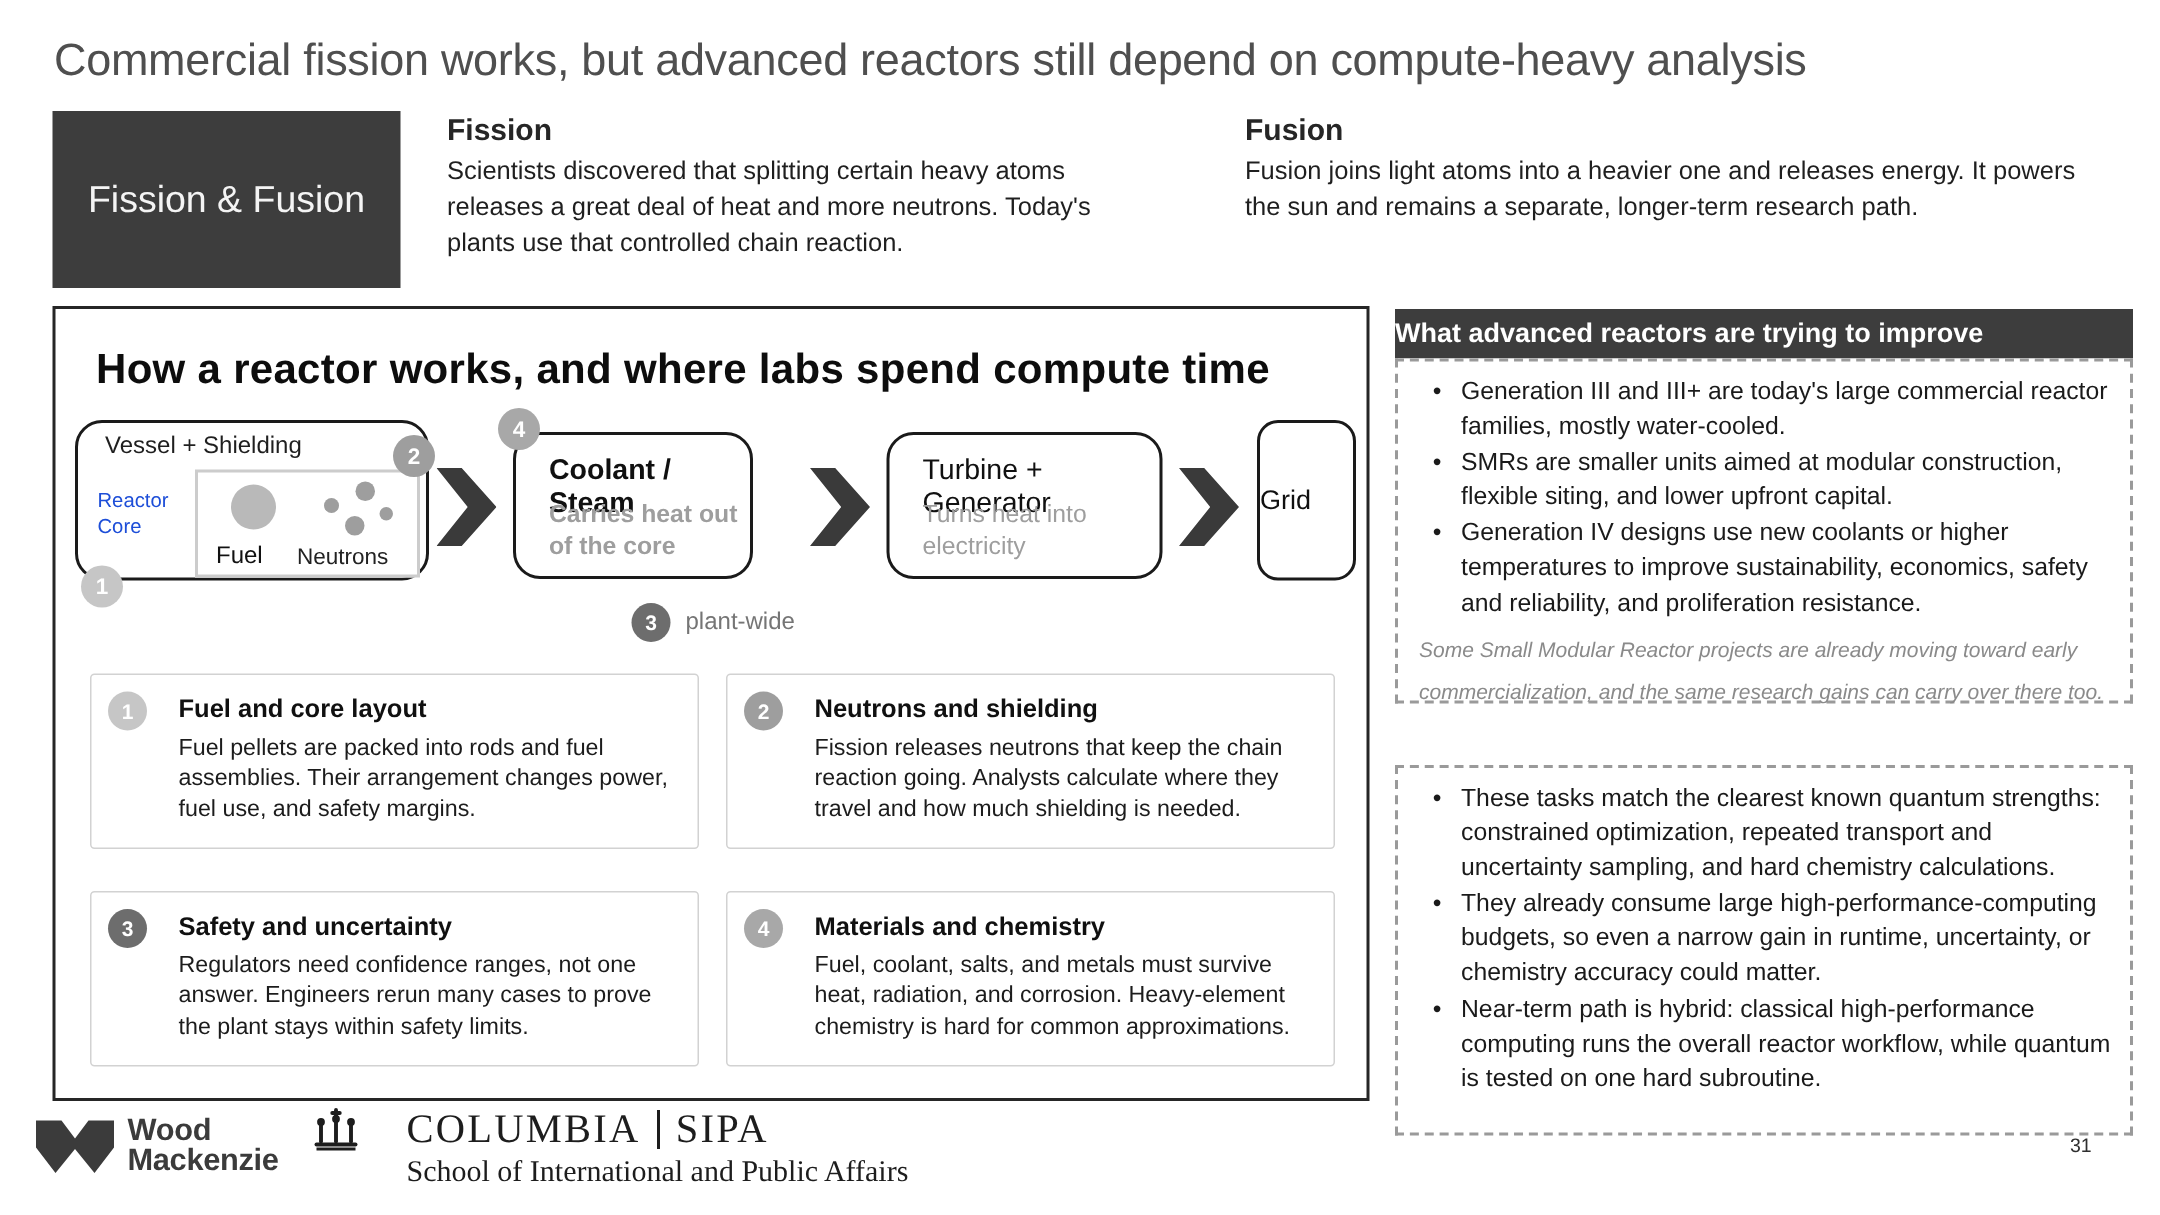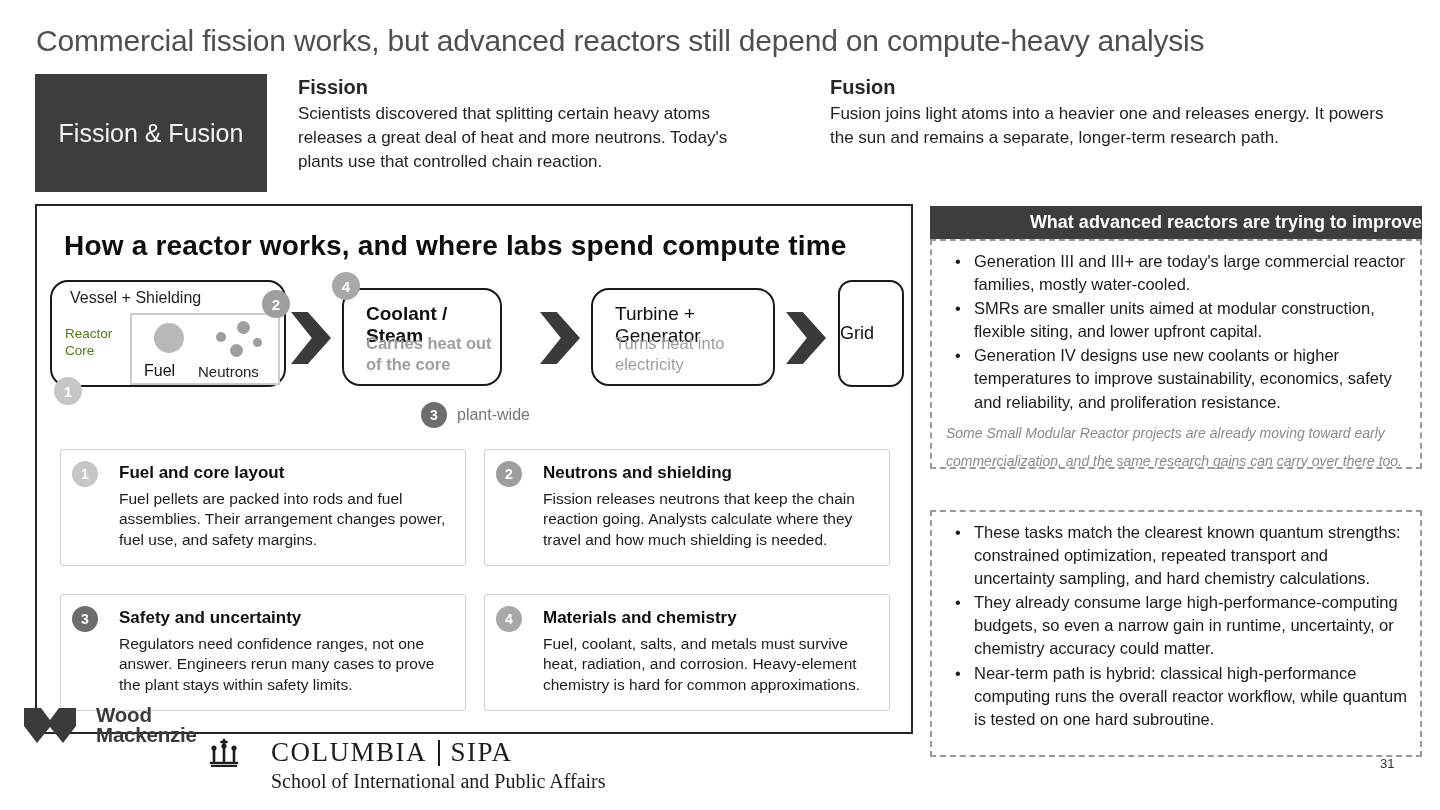--- a/index.html
+++ b/index.html
@@ -27,21 +27,21 @@
   
   .mainpanel { position:absolute; left:35px; top:204px; width:878px; height:530px;
                border:2px solid #262626; background:#fff; }
   .mainpanel h2 { position:absolute; left:27px; top:24px; font-size:28px; font-weight:700;
                   color:#0d0d0d; letter-spacing:0.2px; }
 
   .node { position:absolute; border:2.5px solid #1a1a1a; border-radius:18px; background:#fff; }
   #vessel { left:13px; top:74px; width:236px; height:107px; }
   .vessel-label { position:absolute; left:18px; top:7px; font-size:16px; color:#1f1f1f; }
   .core-label { position:absolute; left:13px; top:44px; width:60px; font-size:13.5px;
-                color:#4d7c0f; line-height:1.25; }
+                color:#1d4ed8; line-height:1.25; }
   .corebox { position:absolute; left:78px; top:31px; width:150px; height:72px;
              border:2px solid #cccccc; background:#fff; }
   .fuel-circle { position:absolute; left:22px; top:8px; width:30px; height:30px;
                  border-radius:50%; background:#b9b9b9; }
   .ndot { position:absolute; border-radius:50%; background:#9e9e9e; }
   #nd1 { left:84px;  top:17px; width:10px; height:10px; }
   #nd2 { left:105px; top:6px;  width:13px; height:13px; }
   #nd3 { left:98px;  top:29px; width:13px; height:13px; }
   #nd4 { left:121px; top:23px; width:9px;  height:9px; }
   .fuel-label { position:absolute; left:12px; bottom:3px; font-size:16px; color:#111; }
@@ -83,38 +83,38 @@
   #card1 .badge { background:#c6c6c6; }
   #card2 .badge { background:#9e9e9e; }
   #card3 .badge { background:#6d6d6d; }
   #card4 .badge { background:#a8a8a8; }
   .card h4 { position:absolute; left:58px; top:13px; font-size:17px; font-weight:700; color:#101010; }
   .card p  { position:absolute; left:58px; top:39px; width:340px; font-size:15.5px;
              color:#1c1c1c; line-height:1.32; }
 
   
   .rp-header { position:absolute; left:930px; width:492px; height:33px; background:#3d3d3d;
-               display:flex; align-items:center; justify-content:flex-end; }
+               display:flex; align-items:center; justify-content:flex-start; }
   .rp-header span { color:#ffffff; font-size:18px; font-weight:700; }
   #rpA-header { top:206px; }
   #rpB-header { top:477px; }
   .rp-body { position:absolute; left:930px; width:492px; border:2px dashed #9a9a9a;
              background:#fff; padding:9px 10px 6px 10px; }
   #rpA-body { top:239px; height:230px; }
   #rpB-body { top:510px; height:247px; }
   .b-row { display:flex; margin-bottom:1px; }
   .b-dot { flex:none; width:32px; text-align:center; font-size:16.5px; color:#1a1a1a; line-height:1.4; }
   .b-txt { flex:1; font-size:16.5px; color:#1a1a1a; line-height:1.4; }
   .rp-note { margin-top:5px; padding-left:4px; font-style:italic; font-size:14px;
              color:#8a8a8a; line-height:2.0; }
 
   .pagenum { position:absolute; left:1380px; top:756px; font-size:13px; color:#2e2e2e; }
 
   
-  .wm-logo { position:absolute; left:24px; top:703px; display:flex; align-items:center; gap:20px; }
+  .wm-logo { position:absolute; left:24px; top:742px; display:flex; align-items:center; gap:9px; }
   .wm-text { font-size:20.5px; font-weight:700; color:#3b3b3b; line-height:0.98; letter-spacing:-0.2px; }
   .col-logo { position:absolute; left:205px; top:737px; display:flex; align-items:flex-start; gap:28px;
               font-family:"Liberation Serif", serif; color:#1d1d1d; }
   .col-lines .l1 { font-size:27px; letter-spacing:1.5px; display:flex; align-items:center; }
   .col-div { display:inline-block; width:1.5px; height:26px; background:#1d1d1d; margin:0 11px; }
   .col-lines .l2 { font-size:20px; margin-top:2px; }
 </style>
 </head>
 <body>
 

